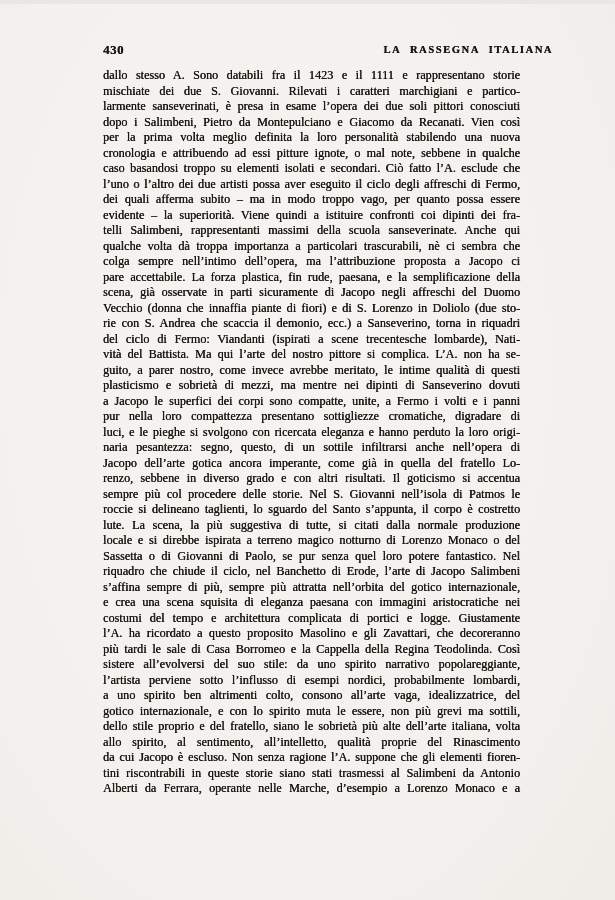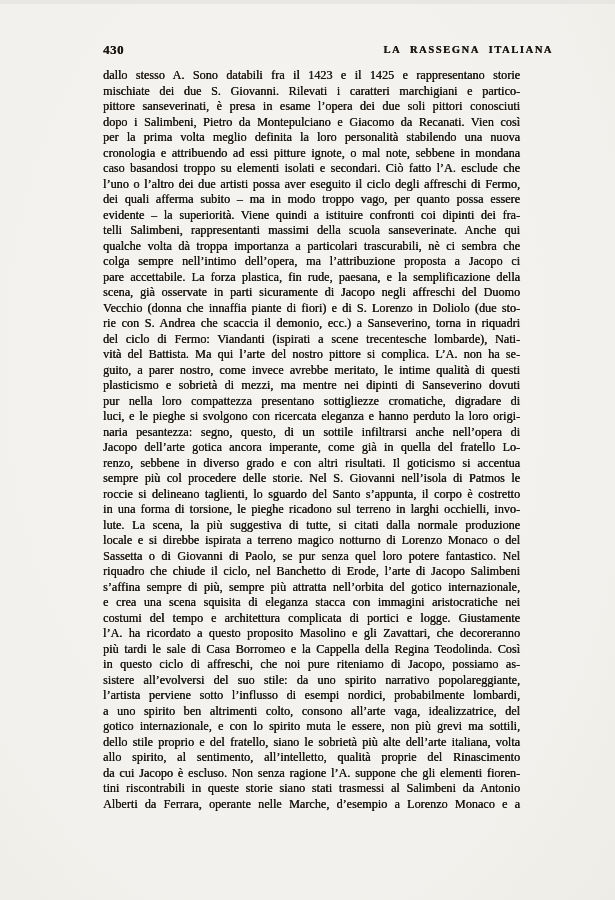--- a/index.html
+++ b/index.html
@@ -58,59 +58,58 @@
     overflow: visible;
   }
 </style>
 </head>
 <body>
 
 <div class="page">
   <span class="page-number">430</span>
   <span class="running-title">LA RASSEGNA ITALIANA</span>
   <div class="textblock">
-      <div class="line">dallo stesso A. Sono databili fra il 1423 e il 1425 e rappresentano storie</div>
+      <div class="line">dallo stesso A. Sono databili fra il 1423 e il 1111 e rappresentano storie</div>
       <div class="line">mischiate dei due S. Giovanni. Rilevati i caratteri marchigiani e partico-</div>
-      <div class="line">pittore sanseverinati, è presa in esame l’opera dei due soli pittori conosciuti</div>
+      <div class="line">larmente sanseverinati, è presa in esame l’opera dei due soli pittori conosciuti</div>
       <div class="line">dopo i Salimbeni, Pietro da Montepulciano e Giacomo da Recanati. Vien così</div>
       <div class="line">per la prima volta meglio definita la loro personalità stabilendo una nuova</div>
-      <div class="line">cronologia e attribuendo ad essi pitture ignote, o mal note, sebbene in mondana</div>
+      <div class="line">cronologia e attribuendo ad essi pitture ignote, o mal note, sebbene in qualche</div>
       <div class="line">caso basandosi troppo su elementi isolati e secondari. Ciò fatto l’A. esclude che</div>
       <div class="line">l’uno o l’altro dei due artisti possa aver eseguito il ciclo degli affreschi di Fermo,</div>
       <div class="line">dei quali afferma subito – ma in modo troppo vago, per quanto possa essere</div>
       <div class="line">evidente – la superiorità. Viene quindi a istituire confronti coi dipinti dei fra-</div>
       <div class="line">telli Salimbeni, rappresentanti massimi della scuola sanseverinate. Anche qui</div>
       <div class="line">qualche volta dà troppa importanza a particolari trascurabili, nè ci sembra che</div>
       <div class="line">colga sempre nell’intimo dell’opera, ma l’attribuzione proposta a Jacopo ci</div>
       <div class="line">pare accettabile. La forza plastica, fin rude, paesana, e la semplificazione della</div>
       <div class="line">scena, già osservate in parti sicuramente di Jacopo negli affreschi del Duomo</div>
       <div class="line">Vecchio (donna che innaffia piante di fiori) e di S. Lorenzo in Doliolo (due sto-</div>
       <div class="line">rie con S. Andrea che scaccia il demonio, ecc.) a Sanseverino, torna in riquadri</div>
       <div class="line">del ciclo di Fermo: Viandanti (ispirati a scene trecentesche lombarde), Nati-</div>
       <div class="line">vità del Battista. Ma qui l’arte del nostro pittore si complica. L’A. non ha se-</div>
       <div class="line">guito, a parer nostro, come invece avrebbe meritato, le intime qualità di questi</div>
       <div class="line">plasticismo e sobrietà di mezzi, ma mentre nei dipinti di Sanseverino dovuti</div>
+      <div class="line">a Jacopo le superfici dei corpi sono compatte, unite, a Fermo i volti e i panni</div>
       <div class="line">pur nella loro compattezza presentano sottigliezze cromatiche, digradare di</div>
       <div class="line">luci, e le pieghe si svolgono con ricercata eleganza e hanno perduto la loro origi-</div>
       <div class="line">naria pesantezza: segno, questo, di un sottile infiltrarsi anche nell’opera di</div>
       <div class="line">Jacopo dell’arte gotica ancora imperante, come già in quella del fratello Lo-</div>
       <div class="line">renzo, sebbene in diverso grado e con altri risultati. Il goticismo si accentua</div>
       <div class="line">sempre più col procedere delle storie. Nel S. Giovanni nell’isola di Patmos le</div>
       <div class="line">roccie si delineano taglienti, lo sguardo del Santo s’appunta, il corpo è costretto</div>
-      <div class="line">in una forma di torsione, le pieghe ricadono sul terreno in larghi occhielli, invo-</div>
       <div class="line">lute. La scena, la più suggestiva di tutte, si citati dalla normale produzione</div>
       <div class="line">locale e si direbbe ispirata a terreno magico notturno di Lorenzo Monaco o del</div>
       <div class="line">Sassetta o di Giovanni di Paolo, se pur senza quel loro potere fantastico. Nel</div>
       <div class="line">riquadro che chiude il ciclo, nel Banchetto di Erode, l’arte di Jacopo Salimbeni</div>
       <div class="line">s’affina sempre di più, sempre più attratta nell’orbita del gotico internazionale,</div>
-      <div class="line">e crea una scena squisita di eleganza stacca con immagini aristocratiche nei</div>
+      <div class="line">e crea una scena squisita di eleganza paesana con immagini aristocratiche nei</div>
       <div class="line">costumi del tempo e architettura complicata di portici e logge. Giustamente</div>
       <div class="line">l’A. ha ricordato a questo proposito Masolino e gli Zavattari, che decoreranno</div>
       <div class="line">più tardi le sale di Casa Borromeo e la Cappella della Regina Teodolinda. Così</div>
-      <div class="line">in questo ciclo di affreschi, che noi pure riteniamo di Jacopo, possiamo as-</div>
       <div class="line">sistere all’evolversi del suo stile: da uno spirito narrativo popolareggiante,</div>
       <div class="line">l’artista perviene sotto l’influsso di esempi nordici, probabilmente lombardi,</div>
       <div class="line">a uno spirito ben altrimenti colto, consono all’arte vaga, idealizzatrice, del</div>
       <div class="line">gotico internazionale, e con lo spirito muta le essere, non più grevi ma sottili,</div>
       <div class="line">dello stile proprio e del fratello, siano le sobrietà più alte dell’arte italiana, volta</div>
       <div class="line">allo spirito, al sentimento, all’intelletto, qualità proprie del Rinascimento</div>
       <div class="line">da cui Jacopo è escluso. Non senza ragione l’A. suppone che gli elementi fioren-</div>
       <div class="line">tini riscontrabili in queste storie siano stati trasmessi al Salimbeni da Antonio</div>
       <div class="line">Alberti da Ferrara, operante nelle Marche, d’esempio a Lorenzo Monaco e a</div>
     </div>

